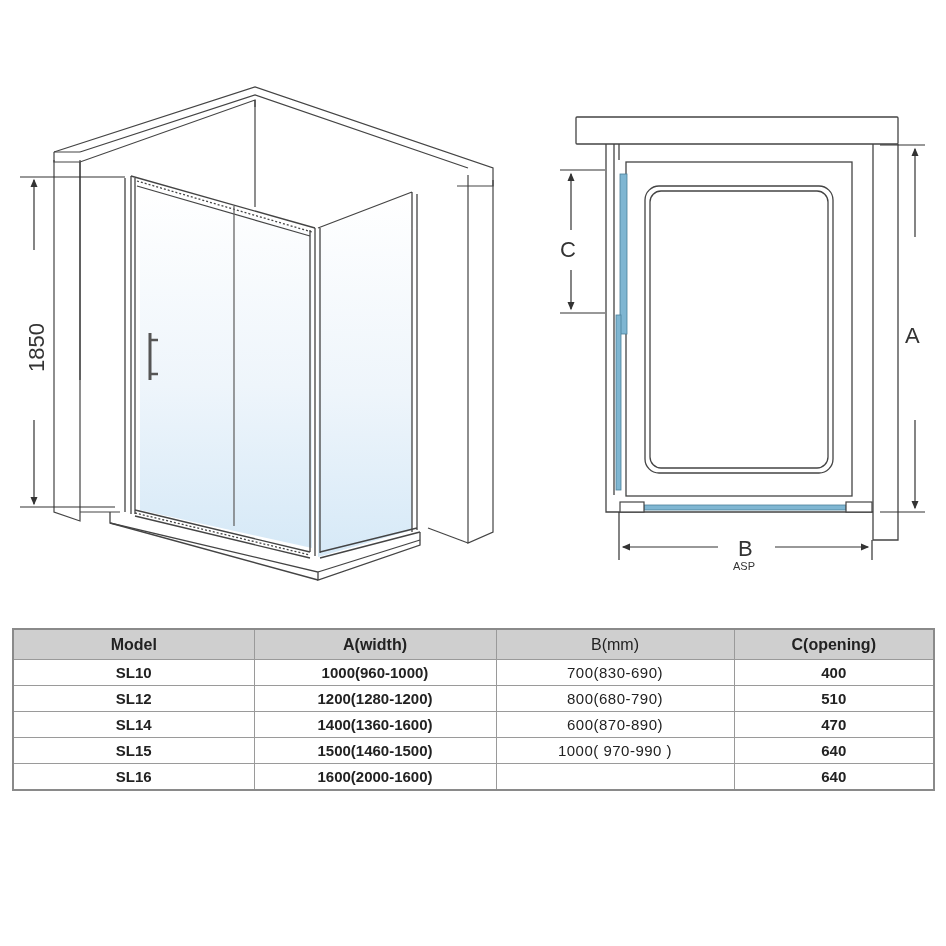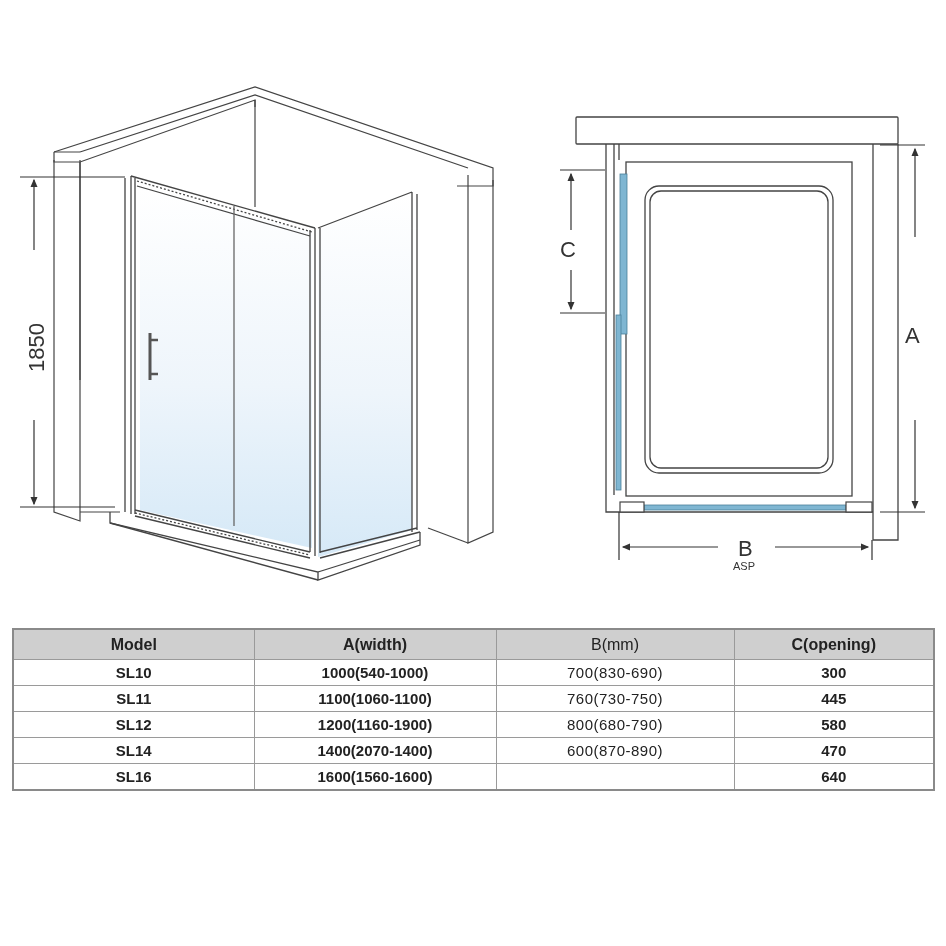--- a/index.html
+++ b/index.html
@@ -145,42 +145,42 @@
     <tr>
       <th>Model</th>
       <th>A(width)</th>
       <th class="light">B(mm)</th>
       <th>C(opening)</th>
     </tr>
   </thead>
   <tbody>
     <tr>
       <td>SL10</td>
-      <td>1000(540-1000)</td>
+      <td>1000(960-1000)</td>
       <td class="light">700(830-690)</td>
-      <td>300</td>
-    </tr>
-    <tr>
-      <td>SL11</td>
-      <td>1100(1060-1100)</td>
-      <td class="light">760(730-750)</td>
-      <td>445</td>
+      <td>400</td>
     </tr>
     <tr>
       <td>SL12</td>
-      <td>1200(1160-1900)</td>
+      <td>1200(1280-1200)</td>
       <td class="light">800(680-790)</td>
-      <td>580</td>
+      <td>510</td>
     </tr>
     <tr>
       <td>SL14</td>
-      <td>1400(2070-1400)</td>
+      <td>1400(1360-1600)</td>
       <td class="light">600(870-890)</td>
       <td>470</td>
     </tr>
     <tr>
+      <td>SL15</td>
+      <td>1500(1460-1500)</td>
+      <td class="light">1000( 970-990 )</td>
+      <td>640</td>
+    </tr>
+    <tr>
       <td>SL16</td>
-      <td>1600(1560-1600)</td>
+      <td>1600(2000-1600)</td>
       <td class="light"></td>
       <td>640</td>
     </tr>
   </tbody>
 </table>
 
 </body></html>

